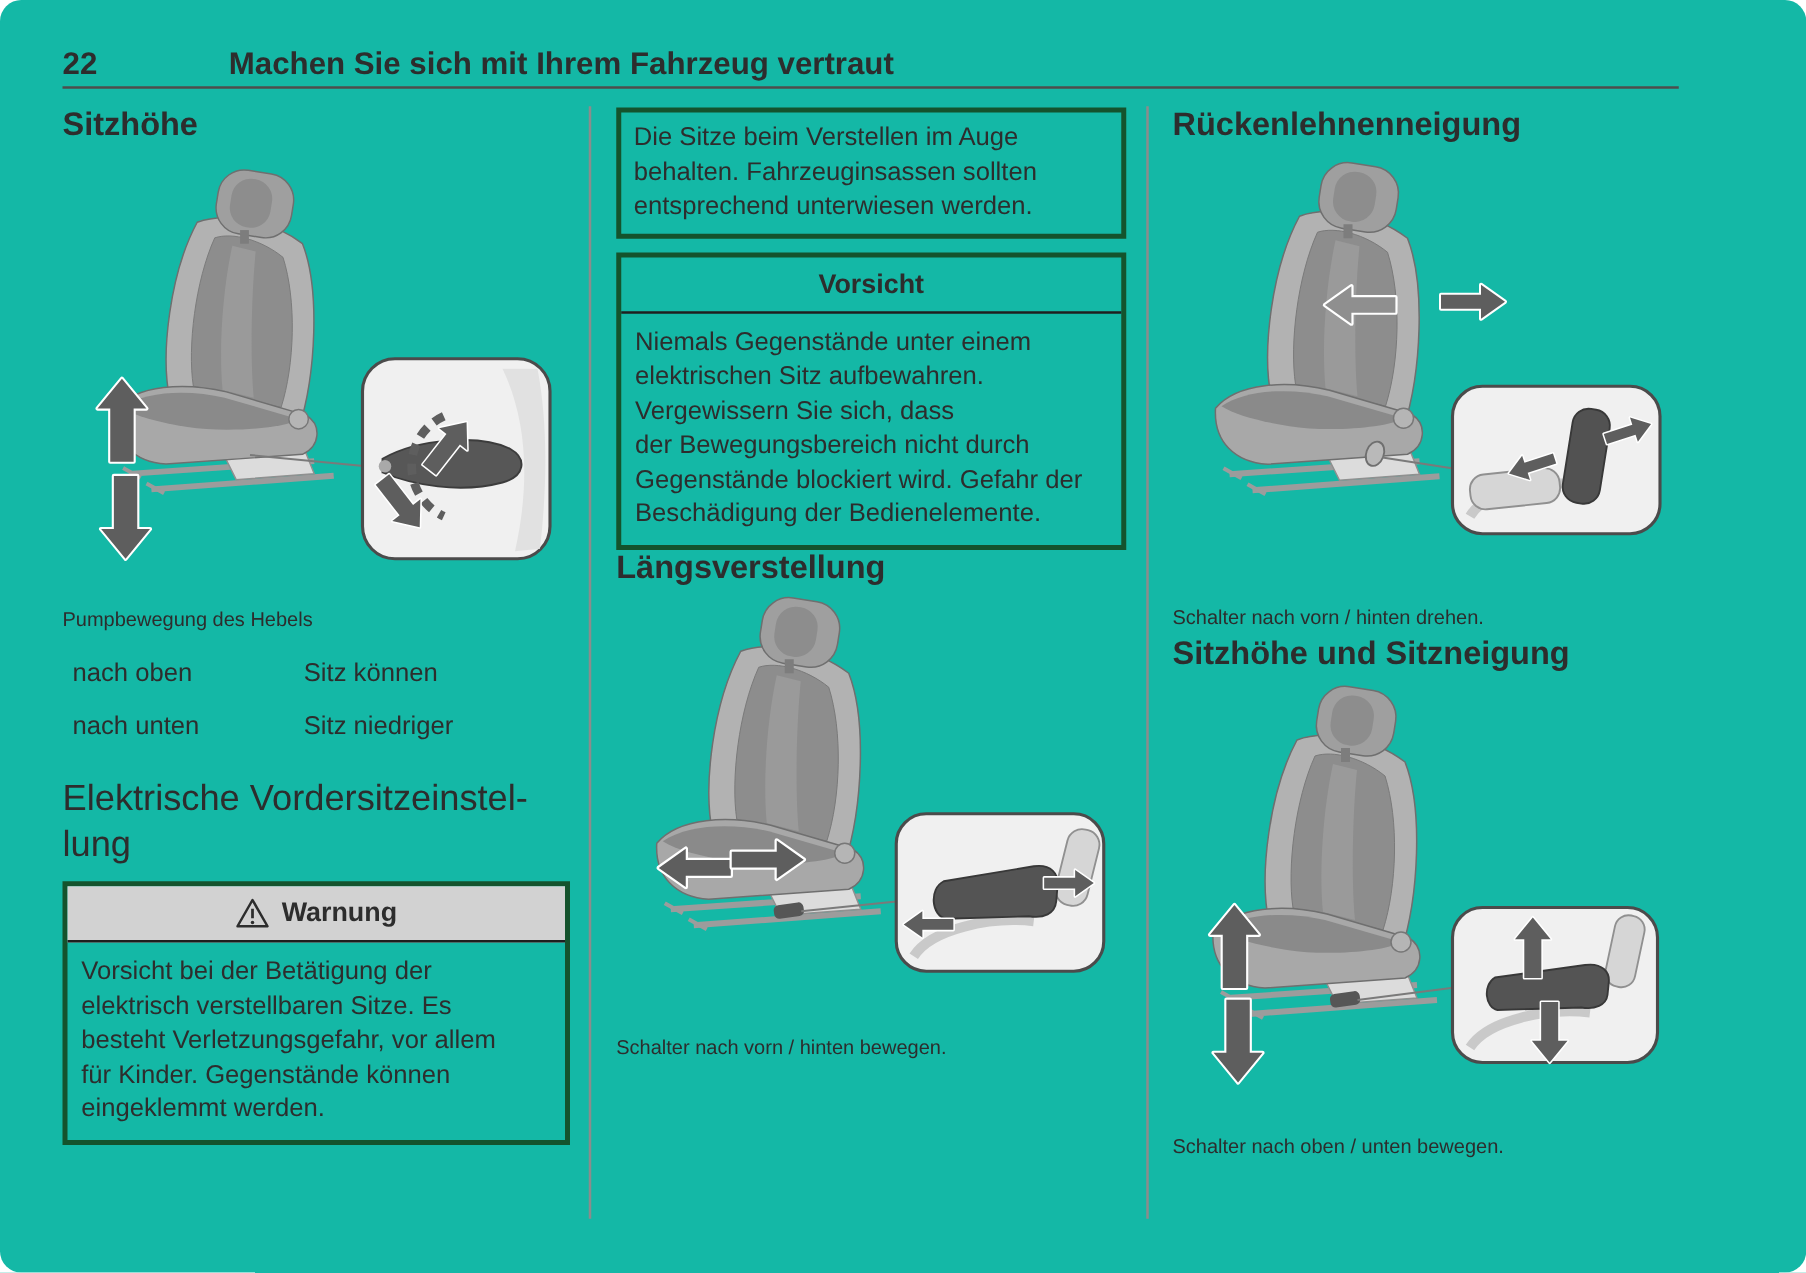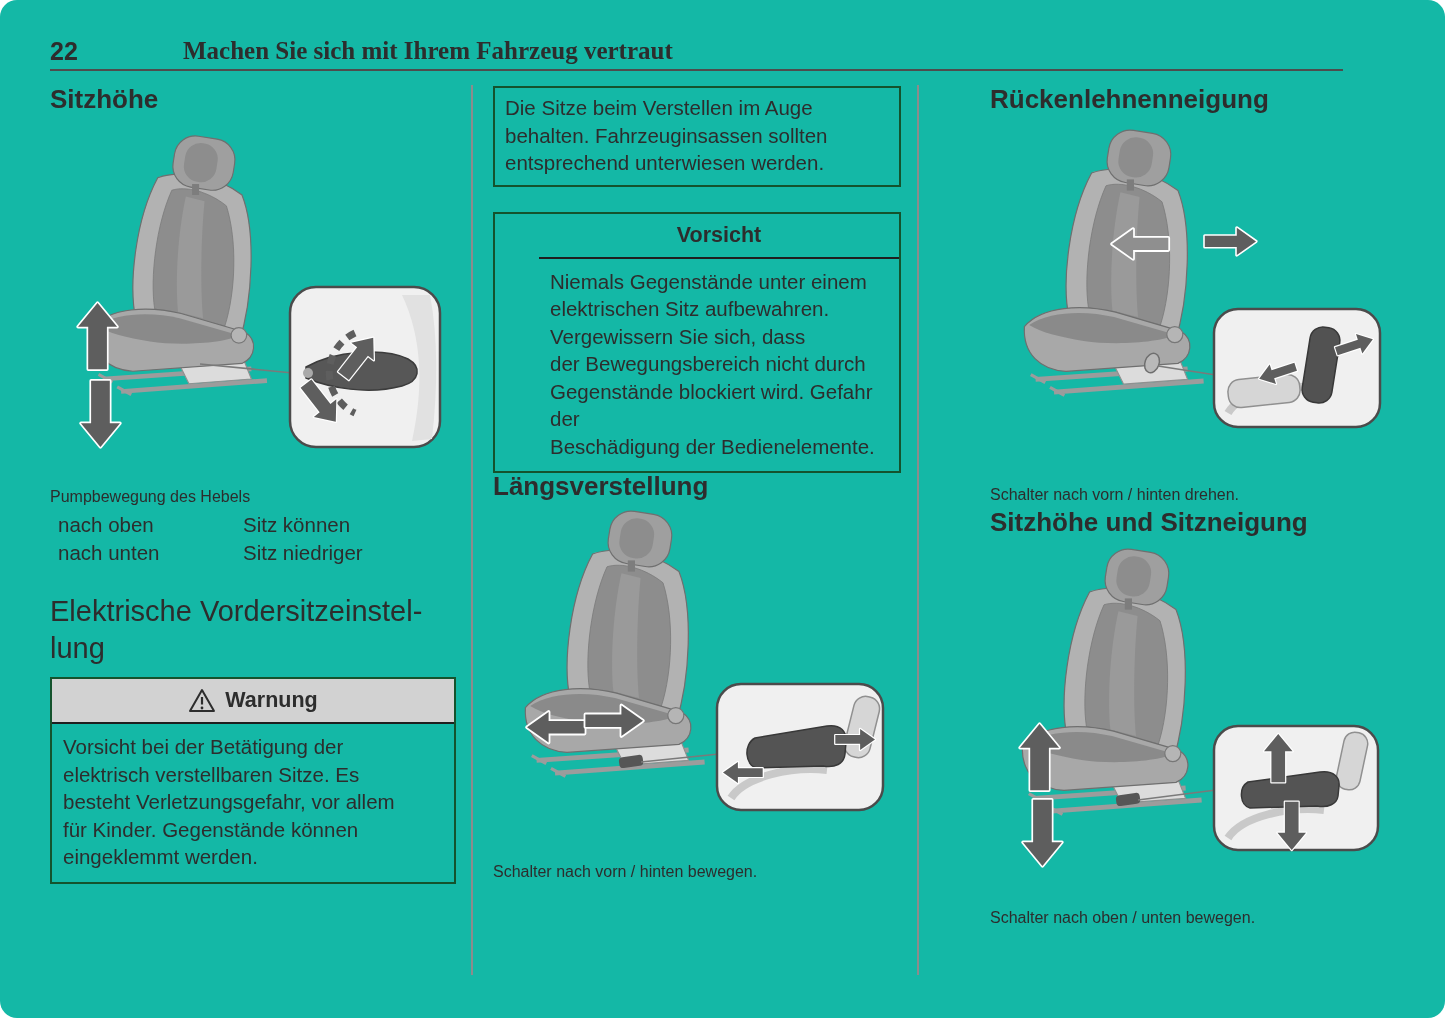--- a/index.html
+++ b/index.html
@@ -1,43 +1,43 @@
 <!DOCTYPE html>
 <html><head>
 <meta charset="utf-8">
 <style>
   html,body{margin:0;padding:0;background:#ffffff;}
   .page{
     position:relative;width:1445px;height:1018px;background:#14b8a6;
     font-family:"Liberation Sans", sans-serif;color:#2d2d2d;overflow:hidden;border-radius:17px;
   }
   .hdr-num{position:absolute;left:50px;top:37px;font-size:25px;font-weight:bold;}
-  .hdr-title{position:absolute;left:183px;top:37px;font-size:25px;font-weight:bold;font-family:Liberation Serif, serif;}
+  .hdr-title{position:absolute;left:183px;top:37px;font-size:25px;font-weight:bold;}
   .hdr-rule{position:absolute;left:50px;top:69px;width:1293px;height:2px;background:#4d4d4d;}
   .divider{position:absolute;top:85px;height:890px;width:2px;background:#8c8c8c;}
   .d1{left:471px;}
   .d2{left:917px;}
   .col{position:absolute;top:86px;}
   .col1{left:50px;width:406px;}
   .col2{left:493px;width:408px;}
-  .col3{left:990px;width:407px;}
+  .col3{left:938px;width:407px;}
   h3.subhead{margin:0;font-size:26px;font-weight:bold;line-height:26px;}
   .body{margin:0;font-size:16px;line-height:28px;}
   .mt16{margin-top:16px;}
-  .trow{display:flex;padding-left:8px;font-size:20.5px;line-height:28px;}
+  .trow{display:flex;margin-top:14px;padding-left:8px;font-size:20.5px;line-height:28px;}
   .trow .cell-a{width:185px;flex:none;}
   .bighead{margin:26px 0 0 0;font-size:29px;font-weight:400;line-height:37px;white-space:pre-line;}
-  .box{border:2px solid #14532d;}
+  .box{border:4px solid #14532d;}
   .boxbody{padding:9px 11px 11px 11px;font-size:20.5px;line-height:27.5px;white-space:pre-line;}
   .boxhead{border-bottom:2px solid #1f1f1f;text-align:center;font-size:21.5px;font-weight:bold;
            padding:9px 6px;display:flex;align-items:center;justify-content:center;gap:9px;}
   .warnhead{background:#d2d2d2;}
   .warnbox{margin-top:10px;}
   .notebox{padding:6px 10px 8px 10px;font-size:20.5px;line-height:27.5px;white-space:pre-line;}
-  .cautionbox{margin-top:25px;padding-left:44px;}
+  .cautionbox{margin-top:11px;}
   .fig{display:block;margin-top:5px;}
   .caption{margin-top:12px;}
   
   .inset{fill:#f0f0f0;stroke:#4b4b4b;stroke-width:2.5;}
   .conn{stroke:#7a7a7a;stroke-width:1.6;}
   .blockarrow{fill:#5e5e5e;stroke:#ffffff;stroke-width:4;paint-order:stroke;stroke-linejoin:round;}
   .blockarrow-mid{fill:#8f8f8f;stroke:#ffffff;stroke-width:4;paint-order:stroke;stroke-linejoin:round;}
   .dasharc{stroke:#5e5e5e;stroke-width:7;stroke-dasharray:9 7;fill:none;}
   .warn-icon{flex:none;}
 </style>

